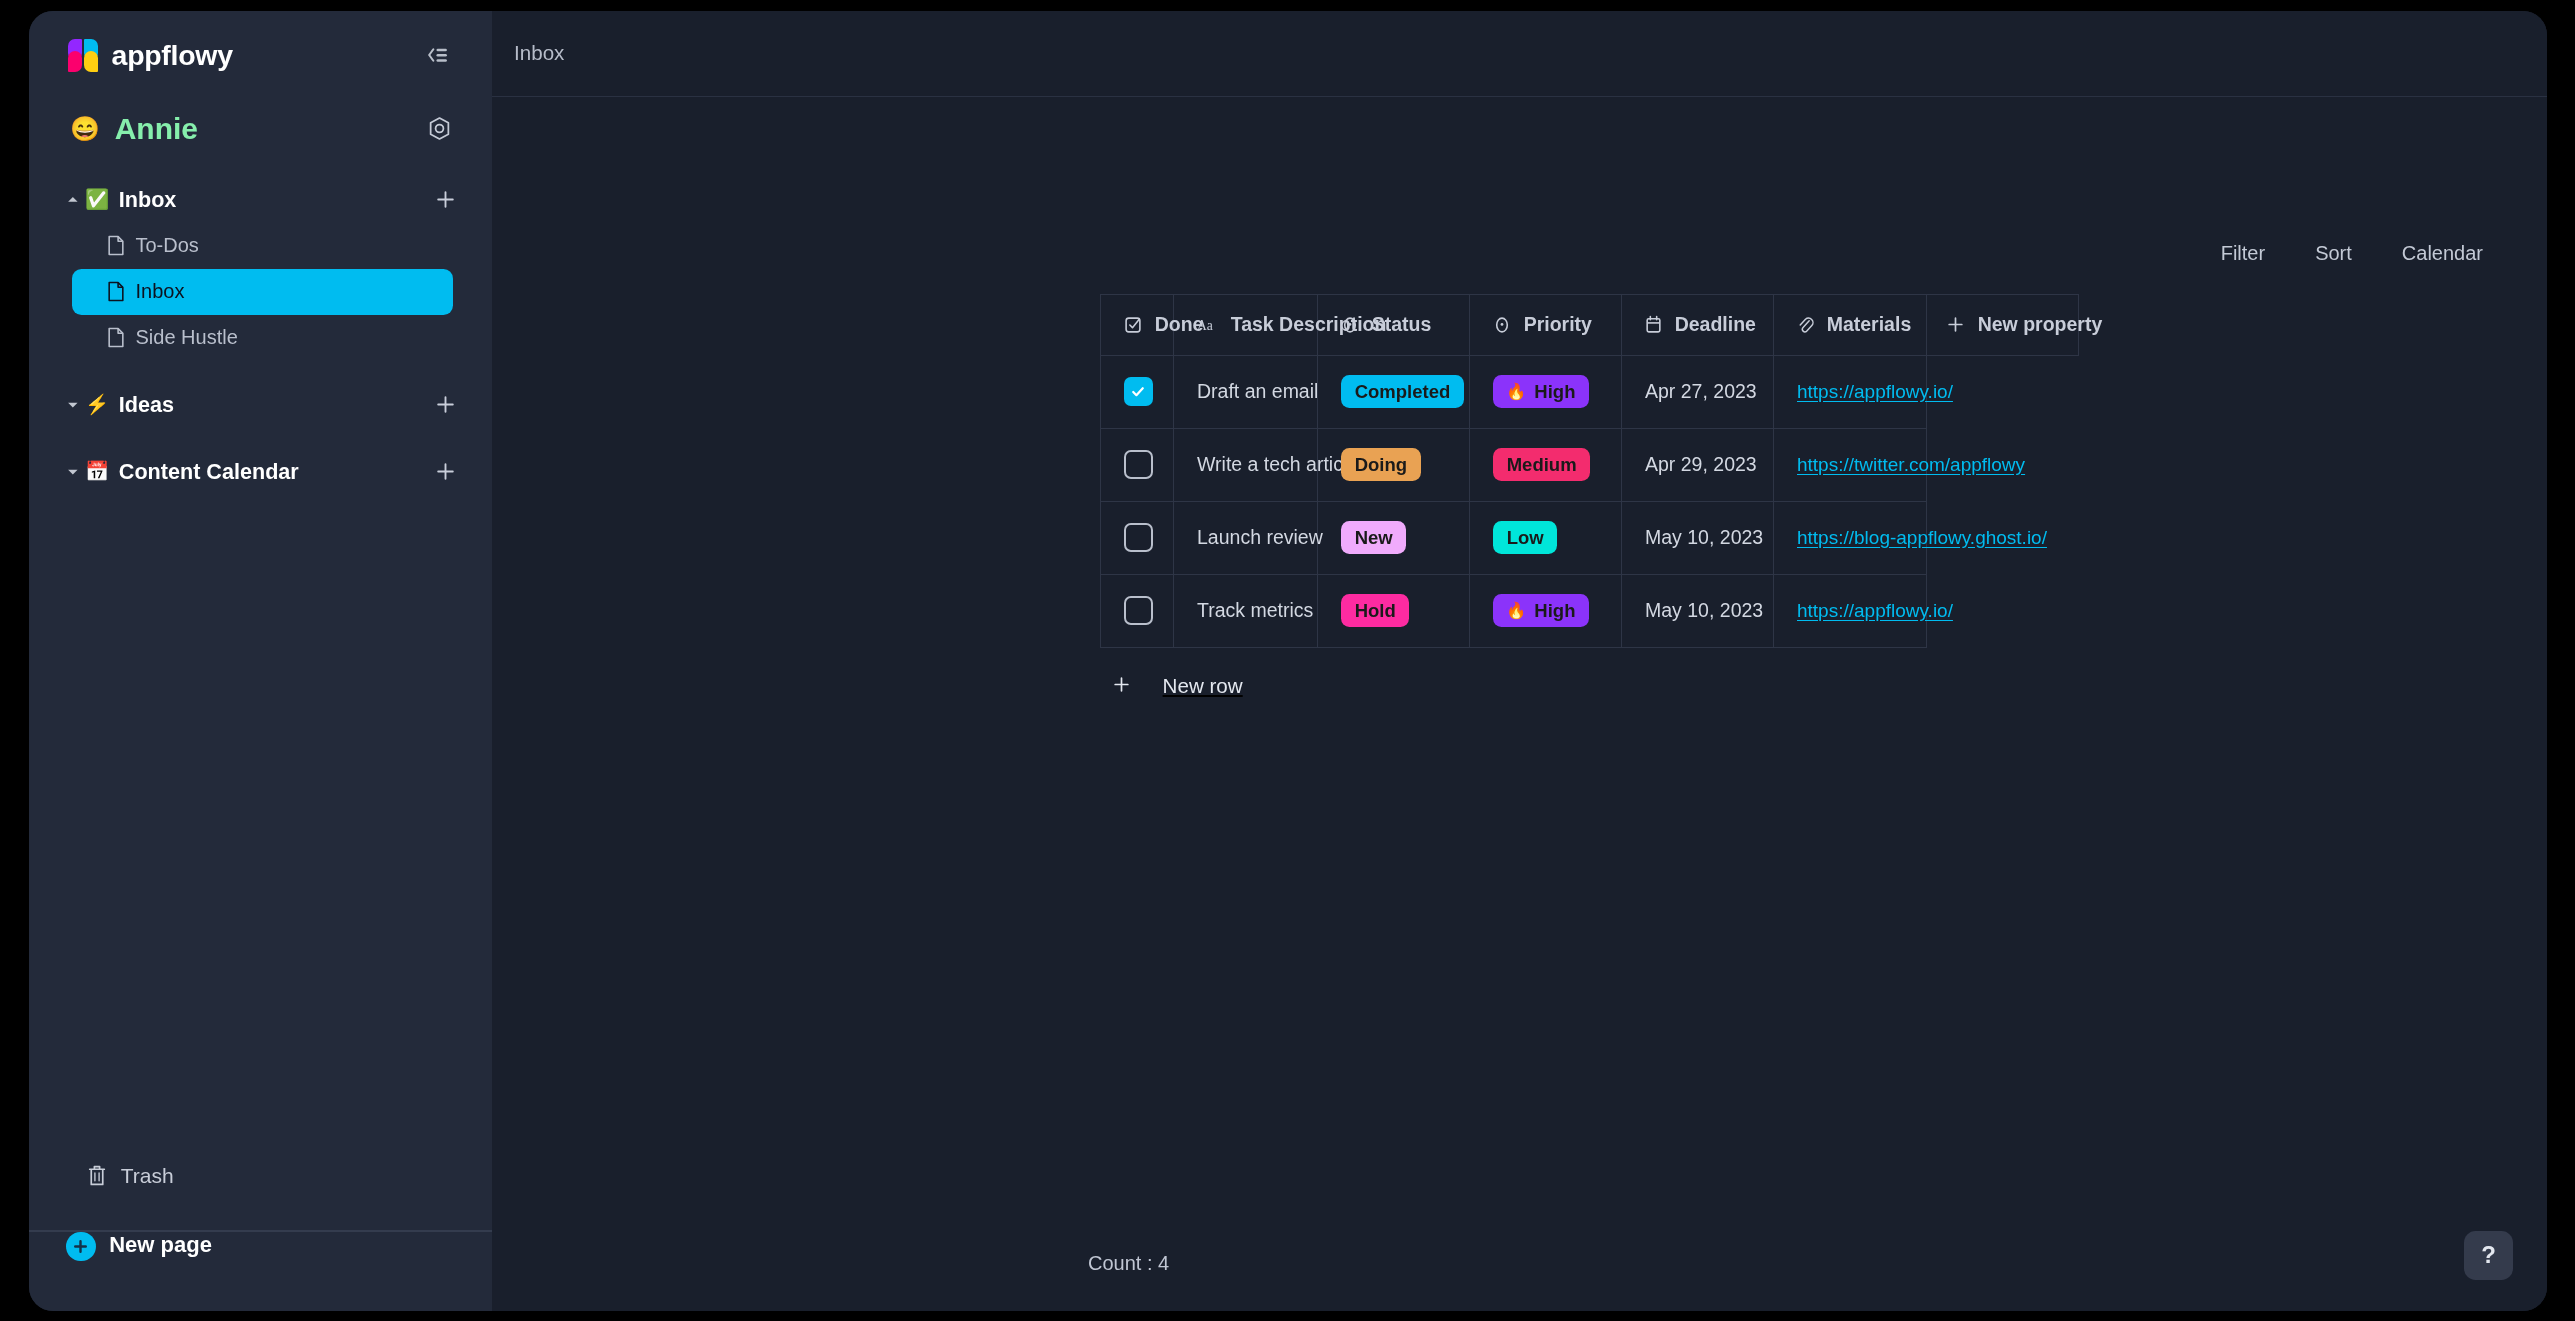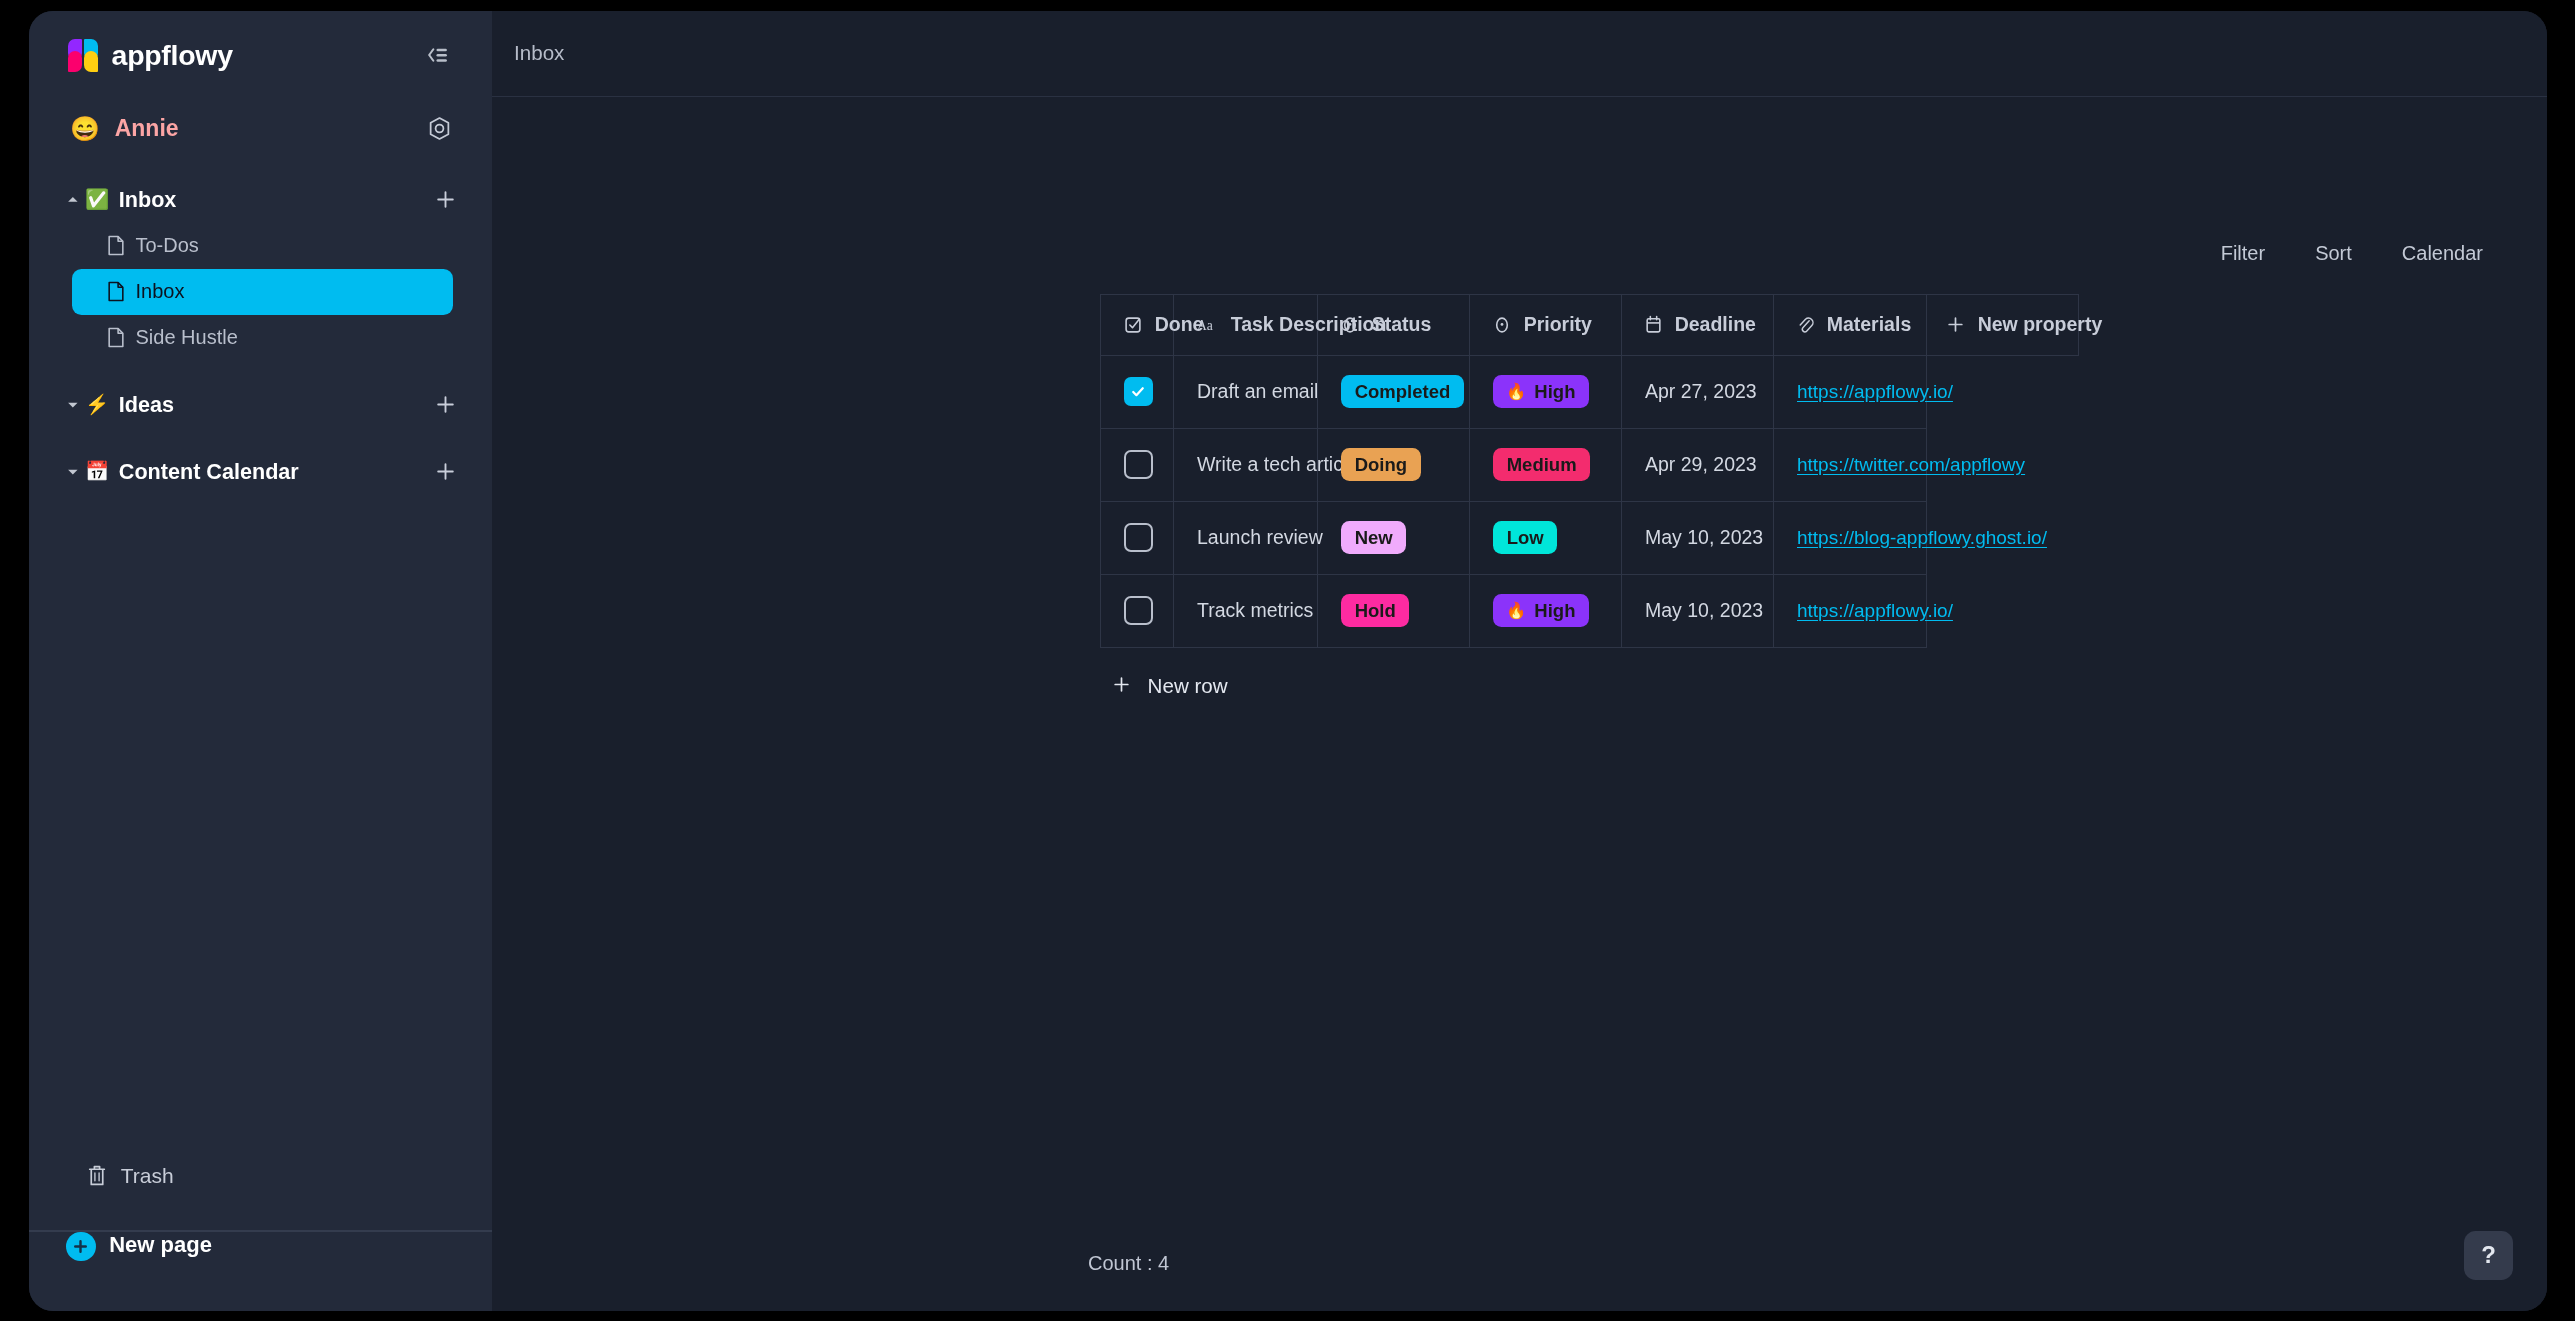--- a/index.html
+++ b/index.html
@@ -82,23 +82,23 @@
     padding: 0 38px 0 41px;
     gap: 14.8px;
   }
   .sb-user .avatar {
     font-size: 24px;
     line-height: 1;
     flex: 0 0 auto;
   }
   .sb-user .uname {
     flex: 1;
-    font-size: 23px;
+    font-size: 30px;
     font-weight: 700;
-    color: #fca5a5;
+    color: #86efac;
   }
   .sb-user .gear {
     width: 29.5px; height: 29.5px;
     display: flex; align-items: center; justify-content: center;
     cursor: pointer;
   }
 
   .nav-scroll {
     flex: 1;
     padding-top: 19px;
@@ -334,23 +334,24 @@
     padding-left: 19px;
   }
   .np-plus { color: #C9CEDA; font-size: 22px; line-height: 1; display:flex; }
 
   .new-row-btn {
     position: absolute;
     left: 608px;
     top: 572px;
     display: flex;
     align-items: center;
-    gap: 17px;
+    gap: 32px;
     cursor: pointer;
     padding: 5.3px 12.7px 5.3px 11.6px;
+    text-decoration: underline;
   }
   .new-row-btn .nr-label {
     font-size: 20.6px;
     color: #E4E8F0;
   }
 
   .count-bar {
     position: absolute;
     left: 596px;
     bottom: 36px;

